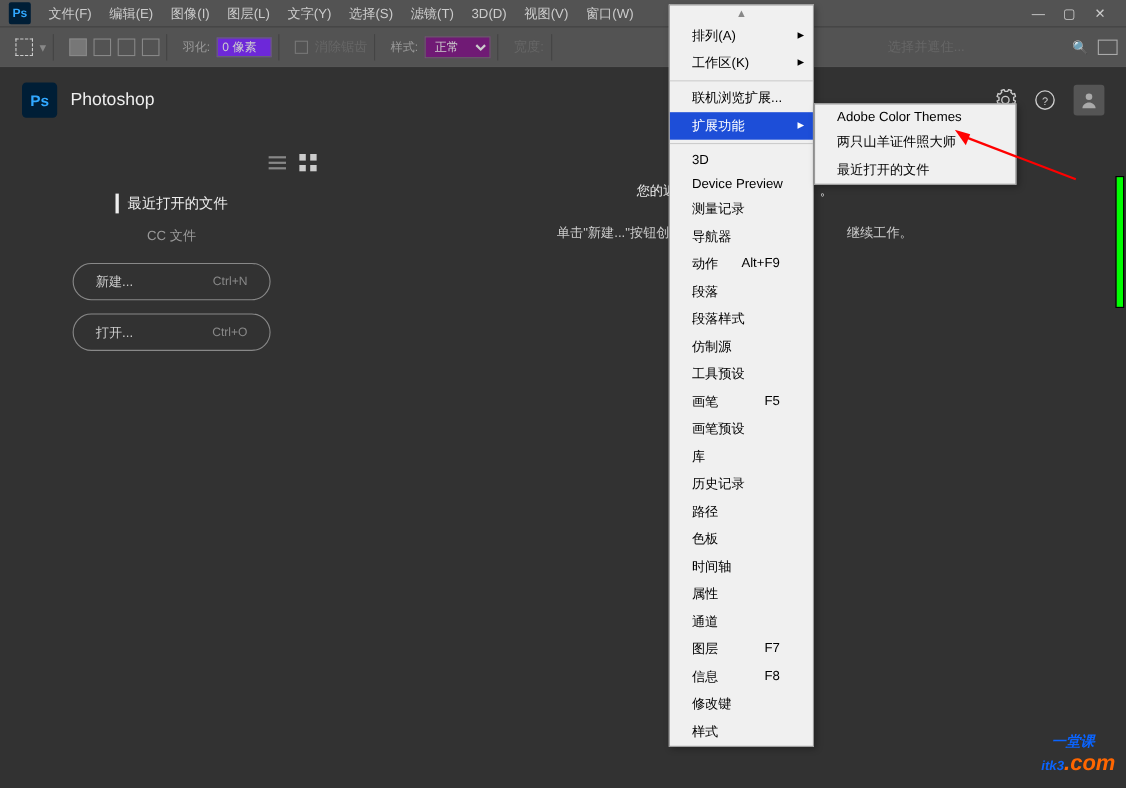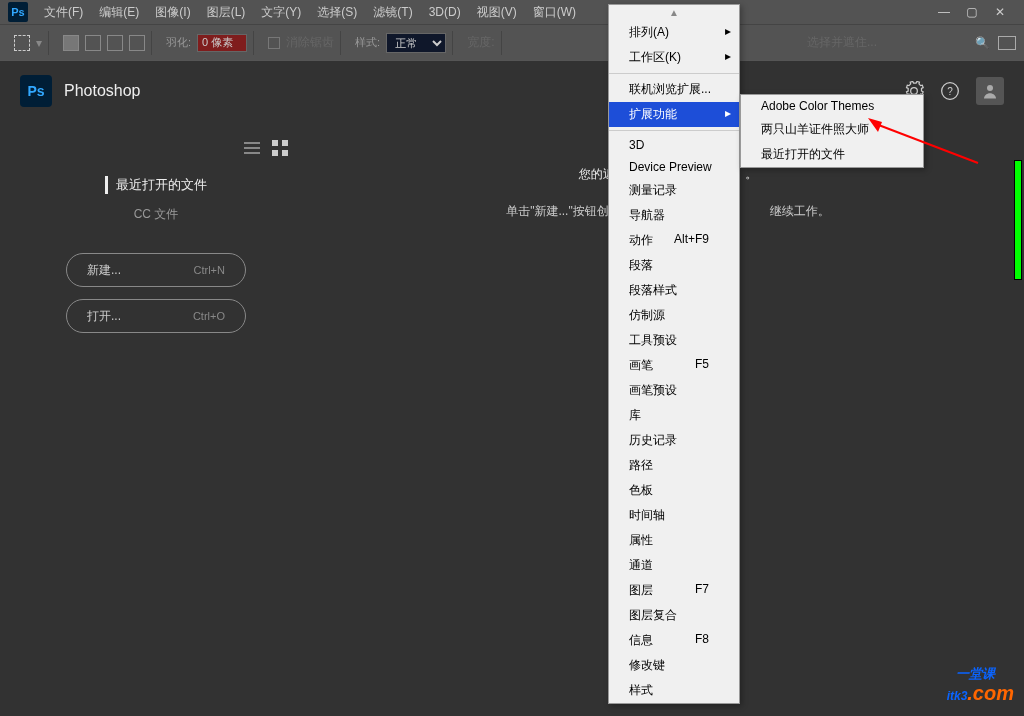--- a/index.html
+++ b/index.html
@@ -5,36 +5,36 @@
 *{margin:0;padding:0;box-sizing:border-box;font-family:"Microsoft YaHei",Arial,sans-serif;font-size:12px;user-select:none}
 body{width:1024px;height:716px;background:#323232;color:#ccc;overflow:hidden;position:relative}
 .menubar{height:24px;background:#535353;display:flex;align-items:center;padding:0 8px;gap:0}
 .ps-badge{width:20px;height:20px;background:#001e36;color:#31a8ff;display:flex;align-items:center;justify-content:center;font-weight:bold;font-size:11px;border-radius:2px;margin-right:8px}
 .menu-item{padding:4px 8px;color:#ccc;cursor:default}
 .win-controls{margin-left:auto;display:flex;gap:12px;padding:0 8px}
 .win-btn{width:16px;height:16px;display:flex;align-items:center;justify-content:center;color:#ccc}
 .toolbar{height:36px;background:#535353;border-top:1px solid #444;display:flex;align-items:center;padding:0 8px;gap:8px;color:#aaa}
 .tool-group{display:flex;align-items:center;gap:6px;padding:0 6px;border-right:1px solid #444;height:24px}
 .tool-icon{width:16px;height:16px;border:1px solid #888}
-.tb-input{background:#7f1d1d;border:1px solid #666;color:#ccc;padding:2px 4px;width:50px;font-size:11px}
-.tb-select{background:#0f172a;border:1px solid #666;color:#ccc;padding:2px 4px;width:60px;font-size:11px}
+.tb-input{background:#6d28d9;border:1px solid #666;color:#ccc;padding:2px 4px;width:50px;font-size:11px}
+.tb-select{background:#701a75;border:1px solid #666;color:#ccc;padding:2px 4px;width:60px;font-size:11px}
 .tb-label{color:#999;font-size:11px}
 .tb-disabled{color:#666}
 .tb-search{margin-left:auto;display:flex;gap:8px;align-items:center}
 .home-header{height:60px;background:#323232;border-top:1px solid #555;display:flex;align-items:center;padding:0 20px}
 .home-logo{width:32px;height:32px;background:#001e36;color:#31a8ff;display:flex;align-items:center;justify-content:center;font-weight:bold;font-size:14px;border-radius:4px;margin-right:12px}
 .home-title{font-size:16px;color:#eee}
 .home-icons{margin-left:auto;display:flex;gap:16px;align-items:center}
 .home-icon{width:20px;height:20px;color:#ccc}
 .home-body{display:flex;height:calc(100% - 120px)}
 .sidebar{width:312px;padding:20px 0;display:flex;flex-direction:column;align-items:center}
 .side-toggle{display:flex;gap:12px;margin-bottom:20px;width:100%;justify-content:flex-end;padding-right:24px}
 .toggle-btn{width:16px;height:16px}
 .side-label{color:#eee;font-size:13px;margin-bottom:12px;border-left:3px solid #eee;padding-left:8px}
-.side-sub{color:#999;font-size:12px;margin-bottom:30px}
+.side-sub{color:#999;font-size:12px;margin-bottom:16px}
 .pill-btn{width:180px;height:34px;border:1px solid #888;border-radius:17px;display:flex;align-items:center;padding:12px 20px;color:#ccc;margin-bottom:12px;justify-content:space-between}
 .pill-btn .shortcut{color:#888;font-size:11px}
 .main-area{flex:1;display:flex;flex-direction:column;align-items:center;padding-top:40px;color:#ccc}
 .main-title{font-size:20px;color:#eee;margin-bottom:20px}
 .main-sub{font-size:13px;color:#ccc;margin-bottom:60px}
 .main-hint{font-size:13px;color:#ccc;margin-bottom:6px}
 .start-btn{border:1px solid #888;border-radius:17px;padding:6px 20px;color:#ccc;margin-top:12px}
 .dropdown{position:absolute;background:#f0f0f0;border:1px solid #999;box-shadow:2px 2px 6px rgba(0,0,0,0.3);color:#000;font-size:12px;z-index:100}
 .dd-item{padding:4px 30px 4px 20px;display:flex;justify-content:space-between;white-space:nowrap;min-height:20px;align-items:flex-start}
 .dd-item.has-sub::after{content:"▸";position:absolute;right:8px}
@@ -230,23 +230,20 @@
       <span>属性</span>
     </div>
   <div class="dd-item">
       <span>通道</span>
     </div>
   <div class="dd-item">
       <span>图层</span>
       <span>F7</span>
     </div>
   <div class="dd-item">
-      <span>图层复合</span>
-    </div>
-  <div class="dd-item">
       <span>信息</span>
       <span>F8</span>
     </div>
   <div class="dd-item">
       <span>修改键</span>
     </div>
   <div class="dd-item">
       <span>样式</span>
     </div>
 

